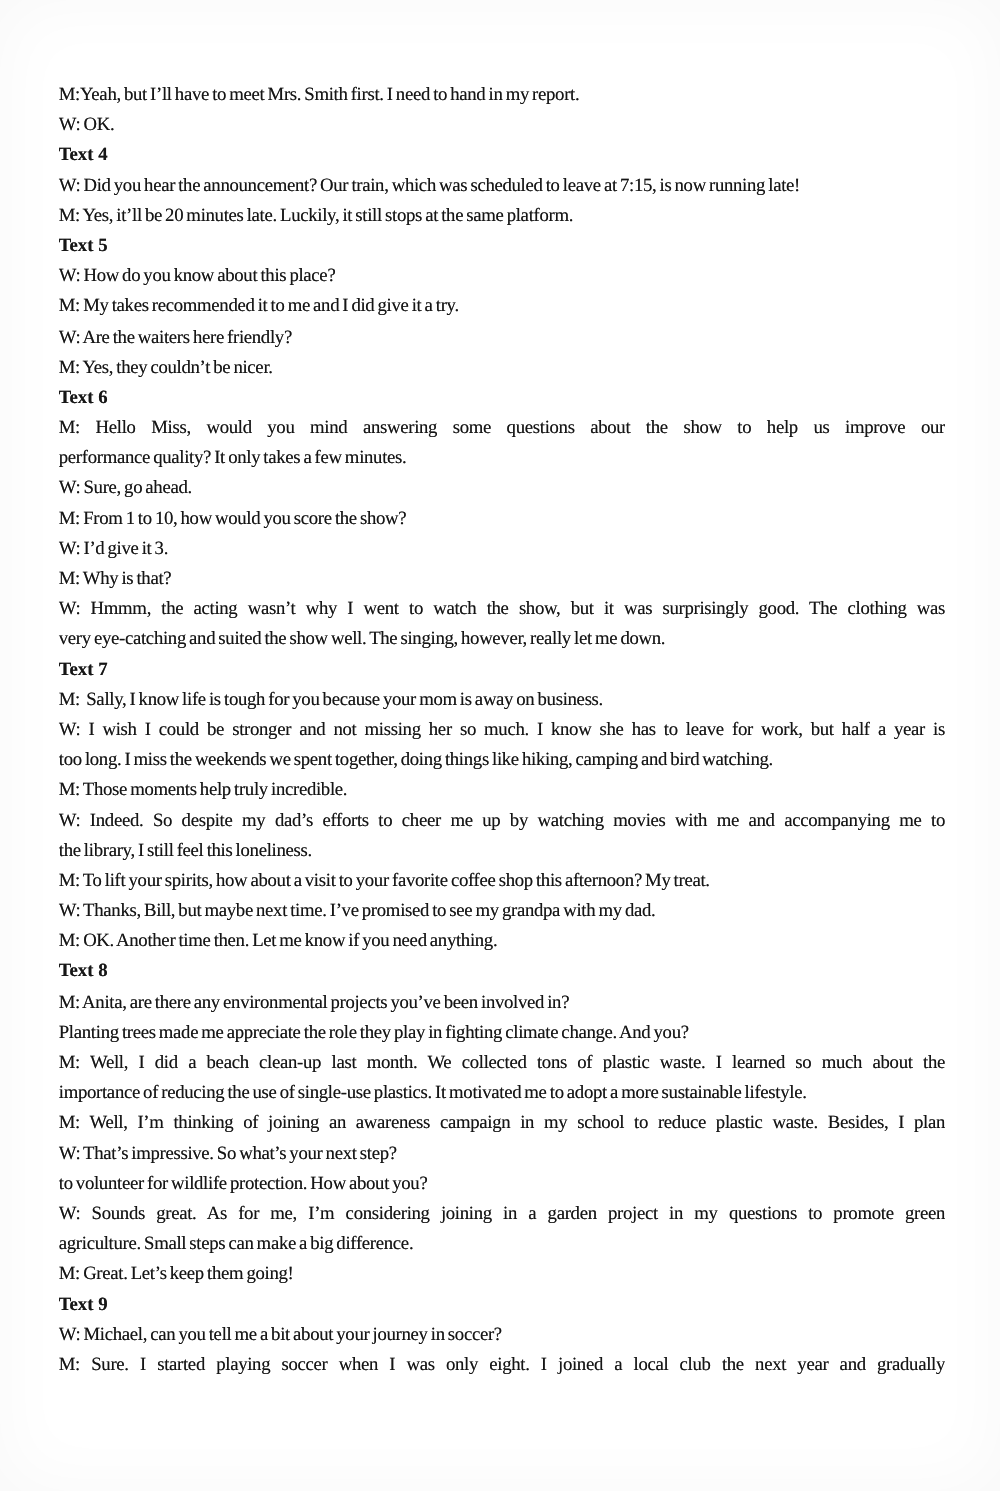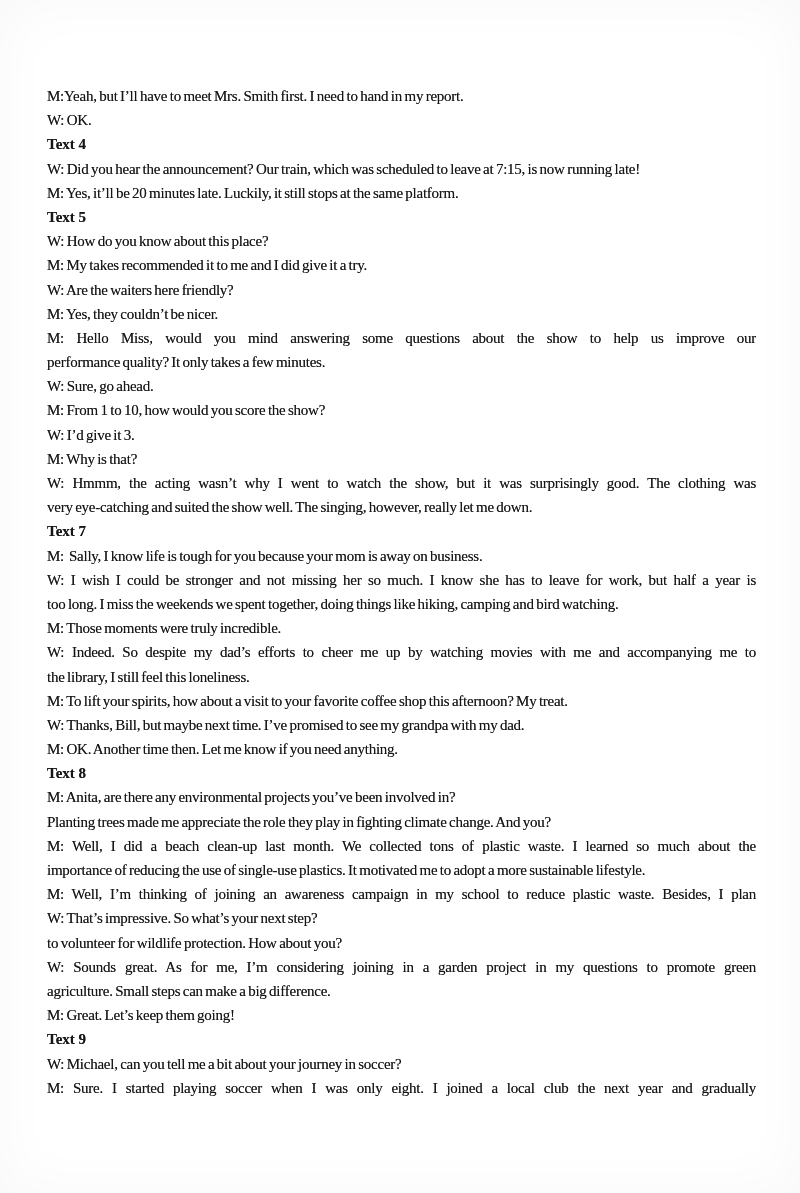--- a/index.html
+++ b/index.html
@@ -13,21 +13,20 @@
     height: 1193px;
     background: #ffffff;
     overflow: hidden;
     box-shadow: inset 0 0 60px rgba(0,0,0,0.03);
   }
   .textcol {
     position: absolute;
     left: 47px;
     top: 64px;
     width: 709px;
-    margin-top: 20px;
   }
   .tl {
     font-family: "Liberation Serif", "DejaVu Serif", serif;
     font-size: 15px;
     line-height: 24.2px;
     height: 24.2px;
     overflow: hidden;
     color: #161616;
     letter-spacing: -0.25px;
     word-spacing: -1px;
@@ -53,33 +52,34 @@
       <div class="tl">M:Yeah, but I’ll have to meet Mrs. Smith first. I need to hand in my report.</div>
       <div class="tl">W: OK.</div>
       <div class="tl h">Text 4</div>
       <div class="tl">W: Did you hear the announcement? Our train, which was scheduled to leave at 7:15, is now running late!</div>
       <div class="tl">M: Yes, it’ll be 20 minutes late. Luckily, it still stops at the same platform.</div>
       <div class="tl h">Text 5</div>
       <div class="tl">W: How do you know about this place?</div>
       <div class="tl">M: My takes recommended it to me and I did give it a try.</div>
       <div class="tl">W: Are the waiters here friendly?</div>
       <div class="tl">M: Yes, they couldn’t be nicer.</div>
+      <div class="tl h">Text 6</div>
       <div class="tl j">M: Hello Miss, would you mind answering some questions about the show to help us improve our</div>
       <div class="tl">performance quality? It only takes a few minutes.</div>
       <div class="tl">W: Sure, go ahead.</div>
       <div class="tl">M: From 1 to 10, how would you score the show?</div>
       <div class="tl">W: I’d give it 3.</div>
       <div class="tl">M: Why is that?</div>
       <div class="tl j">W: Hmmm, the acting wasn’t why I went to watch the show, but it was surprisingly good. The clothing was</div>
       <div class="tl">very eye-catching and suited the show well. The singing, however, really let me down.</div>
       <div class="tl h">Text 7</div>
       <div class="tl">M:&nbsp; Sally, I know life is tough for you because your mom is away on business.</div>
       <div class="tl j">W:&nbsp;I wish I could be stronger and not missing her so much. I know she has to leave for work, but half a year is</div>
       <div class="tl">too long. I miss the weekends we spent together, doing things like hiking, camping and bird watching.</div>
-      <div class="tl">M: Those moments were truly incredible.</div>
+      <div class="tl">M: Those moments help truly incredible.</div>
       <div class="tl j">W: Indeed. So despite my dad’s efforts to cheer me up by watching movies with me and accompanying me to</div>
       <div class="tl">the library, I still feel this loneliness.</div>
       <div class="tl">M: To lift your spirits, how about a visit to your favorite coffee shop this afternoon? My treat.</div>
       <div class="tl">W: Thanks, Bill, but maybe next time. I’ve promised to see my grandpa with my dad.</div>
       <div class="tl">M: OK. Another time then. Let me know if you need anything.</div>
       <div class="tl h">Text 8</div>
       <div class="tl">M: Anita, are there any environmental projects you’ve been involved in?</div>
       <div class="tl">Planting trees made me appreciate the role they play in fighting climate change. And you?</div>
       <div class="tl j">M: Well, I did a beach clean-up last month. We collected tons of plastic waste. I learned so much about the</div>
       <div class="tl">importance of reducing the use of single-use plastics. It motivated me to adopt a more sustainable lifestyle.</div>

